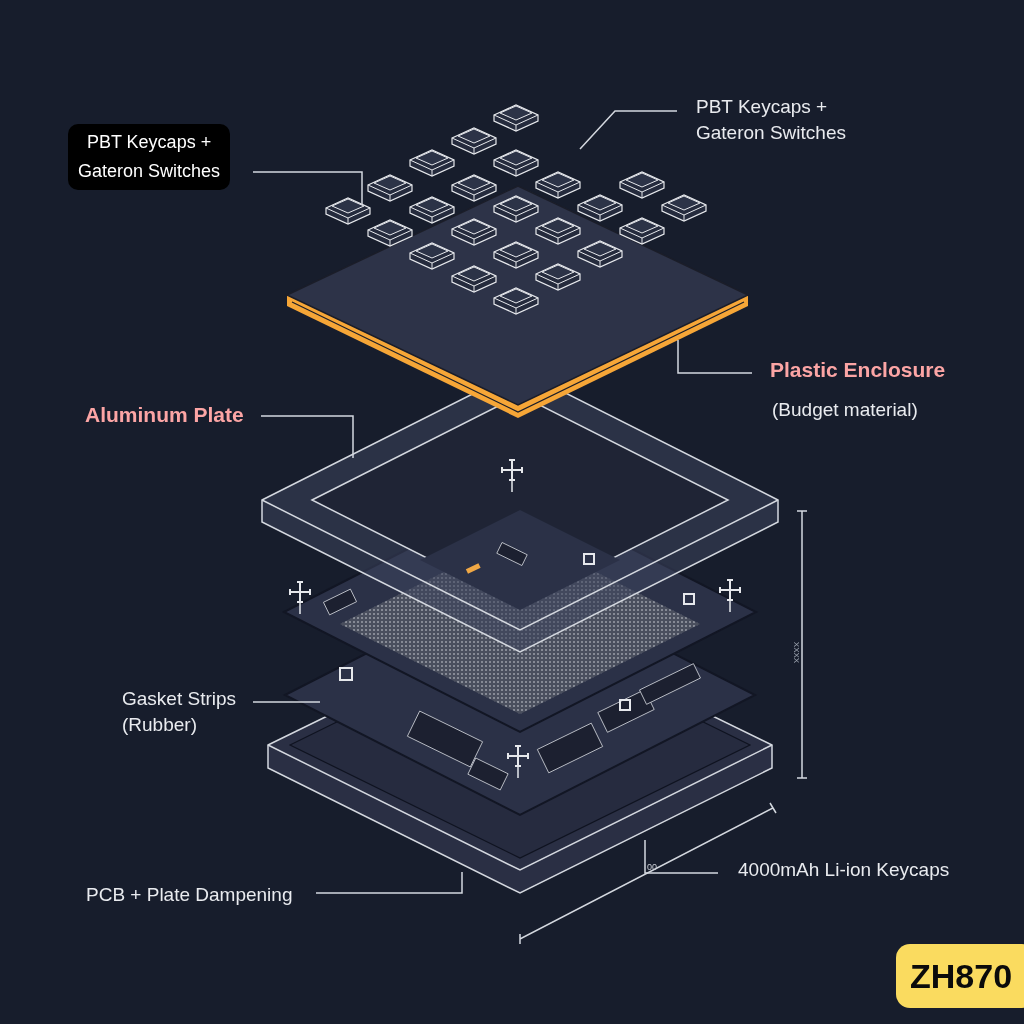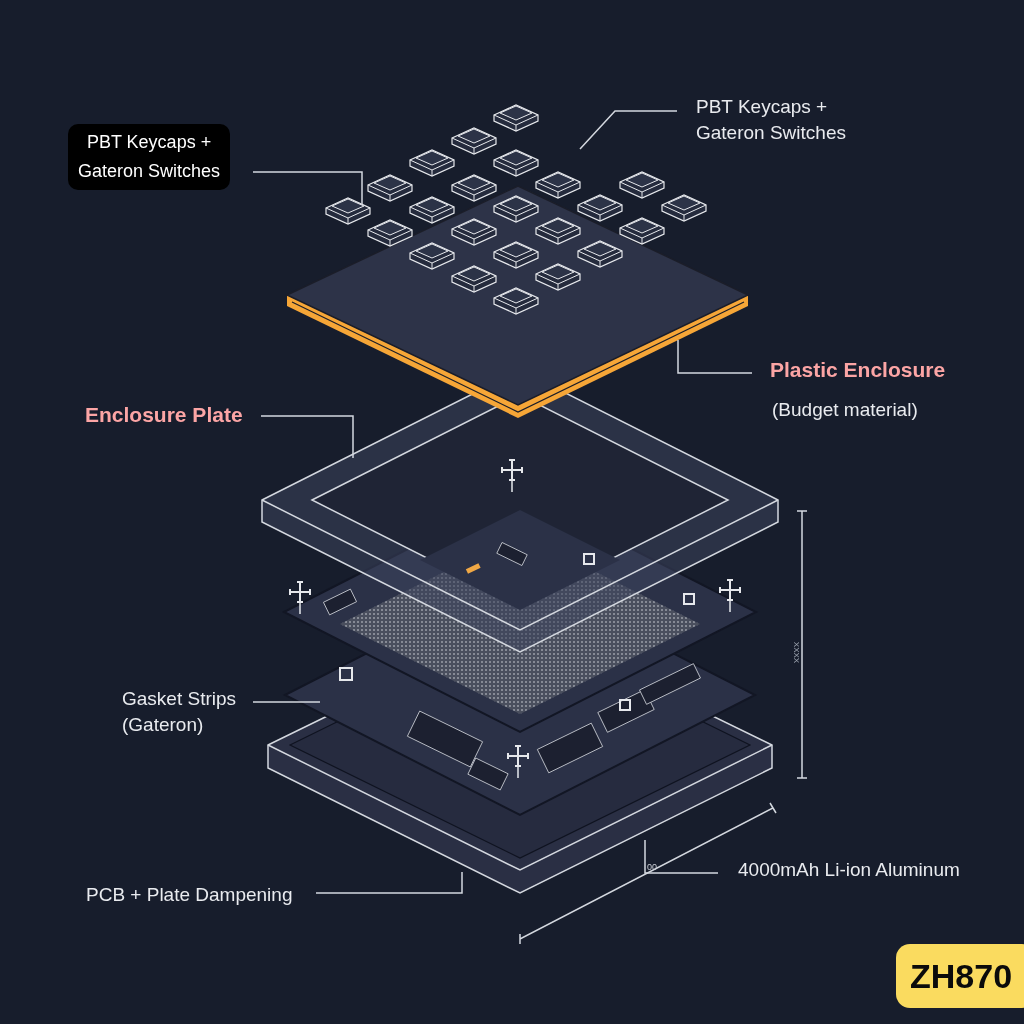--- a/index.html
+++ b/index.html
@@ -121,27 +121,27 @@
 </div>
 
 <div class="label" style="left:696px; top:94px;">
   <div>PBT Keycaps +</div>
   <div>Gateron Switches</div>
 </div>
 
 <div class="label accent" style="left:770px; top:357px;">Plastic Enclosure</div>
 <div class="label" style="left:772px; top:397px;text-align:right;">(Budget material)</div>
 
-<div class="label accent" style="left:85px; top:402px;">Enclosure Plate</div>
+<div class="label accent" style="left:85px; top:402px;">Aluminum Plate</div>
 
 <div class="label right-align" style="left:122px; top:686px; width:118px;">
   <div>Gasket Strips</div>
-  <div>(Gateron)</div>
+  <div>(Rubber)</div>
 </div>
 
 <div class="label" style="left:86px; top:882px;">PCB + Plate Dampening</div>
 
-<div class="label" style="left:738px; top:857px;">4000mAh Li-ion Aluminum</div>
+<div class="label" style="left:738px; top:857px;">4000mAh Li-ion Keycaps</div>
 <div class="label" style="left:647px; top:854px; font-size:9px; color:#c9ccd3;">00</div>
 
 <div class="dim-text">XXXX</div>
 
 <div class="badge">ZH870</div>
 
 </body></html>

